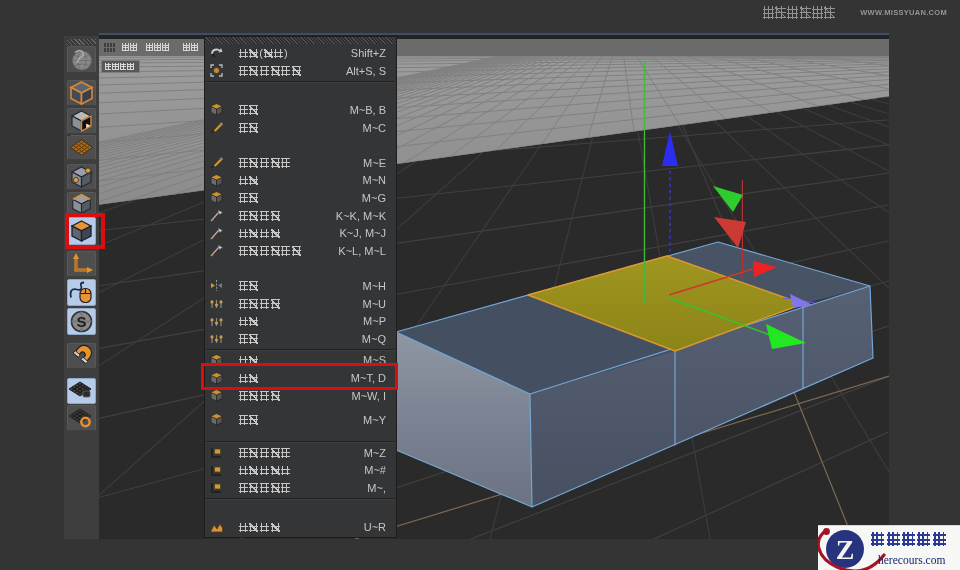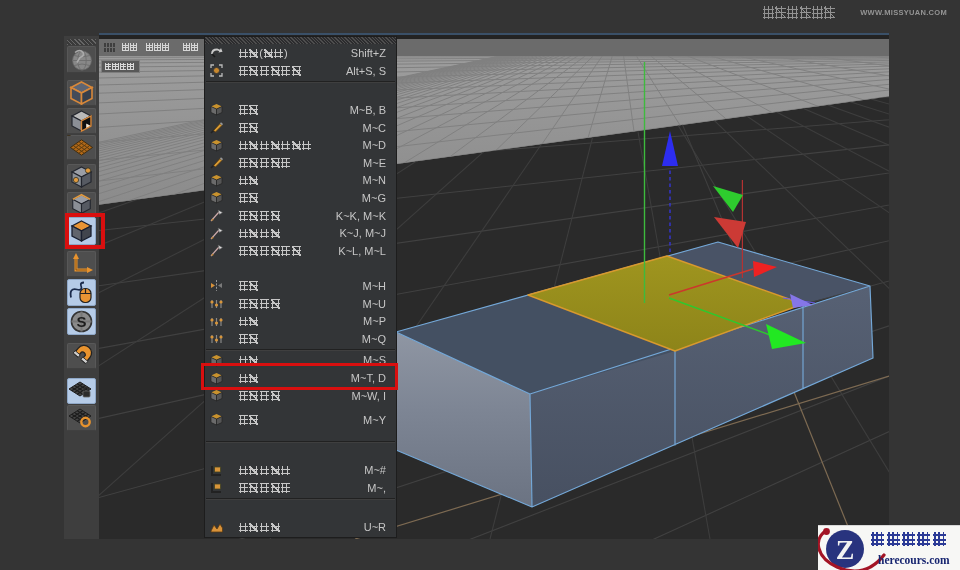--- a/index.html
+++ b/index.html
@@ -49,21 +49,21 @@
       linear-gradient(45deg,rgba(0,0,0,0) 46%,#939393 46% 54%,rgba(0,0,0,0) 54%),
       repeating-linear-gradient(90deg,rgba(0,0,0,0) 0 1px,#939393 1px 2px,rgba(0,0,0,0) 2px 5px),
       repeating-linear-gradient(0deg,rgba(0,0,0,0) 0 1px,#939393 1px 2px,rgba(0,0,0,0) 2px 4.6px);}
   #banner .lat{color:#949494;font-weight:bold;font-size:7.5px;letter-spacing:0.3px;margin-left:9px;}
   #logo{left:818px;top:525px;width:142px;height:45px;background:#f7f7f5;
     border-top:1px solid #d8d8d8;box-sizing:border-box;overflow:hidden;}
   #logo .cn{white-space:nowrap;display:inline-flex;align-items:center;}
   #logo .cn .g{width:13px;height:13.5px;margin:0 1.2px;background:
       repeating-linear-gradient(90deg,rgba(0,0,0,0) 0 1px,#2b3a96 1px 2.6px,rgba(0,0,0,0) 2.6px 4.4px),
       repeating-linear-gradient(0deg,rgba(0,0,0,0) 0 1px,#2b3a96 1px 2.6px,rgba(0,0,0,0) 2.6px 4.5px);}
-  #logo .url{position:absolute;left:60px;top:28px;font-size:11.5px;font-weight:bold;
+  #logo .url{position:absolute;left:60px;top:28px;font-size:11.5px;font-weight:normal;
     color:#172570;font-family:"Liberation Serif",serif;}
 </style>
 </head>
 <body>
 <div id="stage">
   <svg class="abs" id="scene" width="960" height="570" viewBox="0 0 960 570">
 <rect x="0" y="0" width="960" height="570" fill="#343434"></rect>
 <rect x="99" y="33" width="790" height="2" fill="#3a5068"></rect>
 <rect x="99" y="35" width="790" height="4" fill="#232323"></rect>
 <rect x="99" y="56" width="790" height="483" fill="#2a2a2a"></rect>
@@ -319,29 +319,20 @@
       </div>
 <div class="row" style="top:82.0px">
         <svg class="ic" width="15" height="15" viewBox="0 0 15 15">
           <path d="M2 13 L5 10" stroke="#222" stroke-width="1.6"></path>
           <path d="M4.5 10.5 L11 3.5 L13 5.5 L6.5 12 Z" fill="#d89a33" stroke="#4a3310" stroke-width="0.8"></path>
           <path d="M11 3.5 L12 2.2 L14 4 L13 5.5 Z" fill="#999"></path>
         </svg>
         <span class="lbl"><span class="g "></span><span class="g "></span></span>
         <span class="sc">M~C</span>
       </div>
-<div class="row" style="top:99.6px">
-        <svg class="ic" width="15" height="15" viewBox="0 0 15 15">
-          <polygon points="7.5,2 13,4.5 7.5,7 2,4.5" fill="#c8922e"></polygon>
-          <polygon points="2,4.5 7.5,7 7.5,13 2,10.5" fill="#6b6b6b" stroke="#222" stroke-width="0.7"></polygon>
-          <polygon points="13,4.5 7.5,7 7.5,13 13,10.5" fill="#555" stroke="#222" stroke-width="0.7"></polygon>
-        </svg>
-        <span class="lbl"><span class="g "></span><span class="g "></span><span class="g "></span><span class="g "></span><span class="g "></span><span class="g "></span><span class="g "></span></span>
-        <span class="sc">M~D</span>
-      </div>
 <div class="row" style="top:117.2px">
         <svg class="ic" width="15" height="15" viewBox="0 0 15 15">
           <path d="M2 13 L5 10" stroke="#222" stroke-width="1.6"></path>
           <path d="M4.5 10.5 L11 3.5 L13 5.5 L6.5 12 Z" fill="#d89a33" stroke="#4a3310" stroke-width="0.8"></path>
           <path d="M11 3.5 L12 2.2 L14 4 L13 5.5 Z" fill="#999"></path>
         </svg>
         <span class="lbl"><span class="g "></span><span class="g "></span><span class="g "></span><span class="g "></span><span class="g "></span></span>
         <span class="sc">M~E</span>
       </div>
 <div class="row" style="top:134.8px">
@@ -459,20 +450,28 @@
 <div class="row" style="top:374px">
         <svg class="ic" width="15" height="15" viewBox="0 0 15 15">
           <polygon points="7.5,2 13,4.5 7.5,7 2,4.5" fill="#c8922e"></polygon>
           <polygon points="2,4.5 7.5,7 7.5,13 2,10.5" fill="#6b6b6b" stroke="#222" stroke-width="0.7"></polygon>
           <polygon points="13,4.5 7.5,7 7.5,13 13,10.5" fill="#555" stroke="#222" stroke-width="0.7"></polygon>
         </svg>
         <span class="lbl"><span class="g "></span><span class="g "></span></span>
         <span class="sc">M~Y</span>
       </div>
 <div class="sep" style="top:402.9px"></div>
+<div class="row" style="top:407.0px">
+        <svg class="ic" width="15" height="15" viewBox="0 0 15 15">
+          <path d="M3 3 L3 12 L12 12" fill="none" stroke="#222" stroke-width="2"></path>
+          <rect x="5.5" y="4" width="6" height="5" fill="#d8953a" stroke="#442" stroke-width="0.8"></rect>
+        </svg>
+        <span class="lbl"><span class="g "></span><span class="g "></span><span class="g "></span><span class="g "></span><span class="g "></span></span>
+        <span class="sc">M~Z</span>
+      </div>
 <div class="row" style="top:424.6px">
         <svg class="ic" width="15" height="15" viewBox="0 0 15 15">
           <path d="M3 3 L3 12 L12 12" fill="none" stroke="#222" stroke-width="2"></path>
           <rect x="5.5" y="4" width="6" height="5" fill="#d8953a" stroke="#442" stroke-width="0.8"></rect>
         </svg>
         <span class="lbl"><span class="g "></span><span class="g "></span><span class="g "></span><span class="g "></span><span class="g "></span></span>
         <span class="sc">M~#</span>
       </div>
 <div class="row" style="top:442.2px">
         <svg class="ic" width="15" height="15" viewBox="0 0 15 15">

